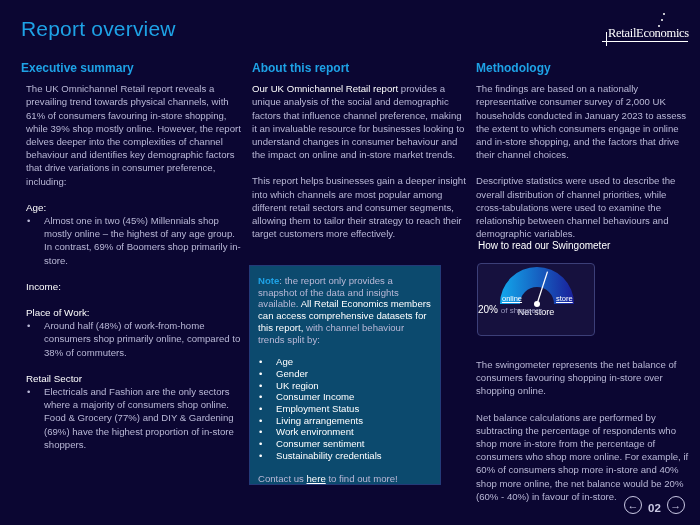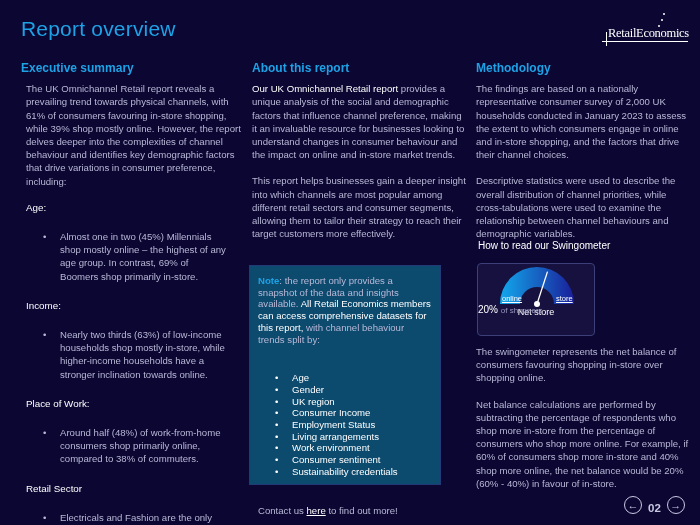--- a/index.html
+++ b/index.html
@@ -26,21 +26,21 @@
 
   .col { position:absolute; top:62px; font-size:9.6px; line-height:13.2px; }
   .col h2 { margin:0 0 7px 0; font-size:12px; font-weight:bold; color:#1ea2e6; }
   .col p { margin:0; }
   .col1 { left:21px; width:222px; }
   .col1 .body { padding-left:5px; }
   .col2 { left:252px; width:215px; }
   .col3 { left:476px; width:215px; }
 
   .sub { color:#fff; margin-top:13px; font-size:9.8px; }
-  ul.bul { list-style:none; padding:0; margin:16px; }
+  ul.bul { list-style:none; padding:0; margin:0; }
   ul.bul li { position:relative; padding-left:18px; }
   ul.bul li::before { content:"•"; position:absolute; left:1px; color:#b9b8d6; }
   .white { color:#fff; }
   .gap { height:13px; }
 
   .note-box {
     position:absolute; left:249px; top:265px; width:192px; height:220px;
     border:1px solid #233a78; background:#0c4a6e;
     padding:9px 8px; box-sizing:border-box;
     font-size:9.6px; line-height:11.7px;
@@ -90,23 +90,20 @@
   <h2>Executive summary</h2>
   <div class="body">
     <p>The UK Omnichannel Retail report reveals a prevailing trend towards physical channels, with 61% of consumers favouring in-store shopping, while 39% shop mostly online. However, the report delves deeper into the complexities of channel behaviour and identifies key demographic factors that drive variations in consumer preference, including:</p>
 
     <div class="sub">Age:</div>
     <ul class="bul">
         <li>Almost one in two (45%) Millennials shop mostly online – the highest of any age group. In contrast, 69% of Boomers shop primarily in-store.</li>
       </ul>
 
     <div class="sub">Income:</div>
-    <ul class="bul">
-        <li>Nearly two thirds (63%) of low-income households shop mostly in-store, while higher-income households have a stronger inclination towards online.</li>
-      </ul>
 
     <div class="sub">Place of Work:</div>
     <ul class="bul">
         <li>Around half (48%) of work-from-home consumers shop primarily online, compared to 38% of commuters.</li>
       </ul>
 
     <div class="sub">Retail Sector</div>
     <ul class="bul">
         <li>Electricals and Fashion are the only sectors where a majority of consumers shop online. Food &amp; Grocery (77%) and DIY &amp; Gardening (69%) have the highest proportion of in-store shoppers.</li>
       </ul>
@@ -157,21 +154,21 @@
     <path id="gauge-arc" fill="url(#sg)" d="M 22 40 A 37 37 0 0 1 96 40 L 76 40 A 17 17 0 0 0 42 40 Z"></path>
     <line id="gauge-needle" stroke-width="1.3" x1="59" y1="40" x2="69.50657780874822" y2="7.664078445964783" stroke="#ffffff"></line>
     <circle id="gauge-hub" r="3" cx="59" cy="40" fill="#ffffff"></circle>
   </svg>
   <span class="lbl-online">online</span>
   <span class="lbl-store">store</span>
   <div class="net">Net store</div>
   <div class="pct"><span>20%</span> <small>of shoppers</small></div>
 </div>
 
-<section class="col col3" style="top:345px">
+<section class="col col3" style="top:358px">
   <p>The swingometer represents the net balance of consumers favouring shopping in-store over shopping online.</p>
   <div class="gap"></div>
   <p>Net balance calculations are performed by subtracting the percentage of respondents who shop more in-store from the percentage of consumers who shop more online. For example, if 60% of consumers shop more in-store and 40% shop more online, the net balance would be 20% (60% - 40%) in favour of in-store.</p>
 </section>
 
 <div class="pager">
   <div class="circ-btn">
       <span>←</span>
     </div>
   <span class="page-num">02</span>

